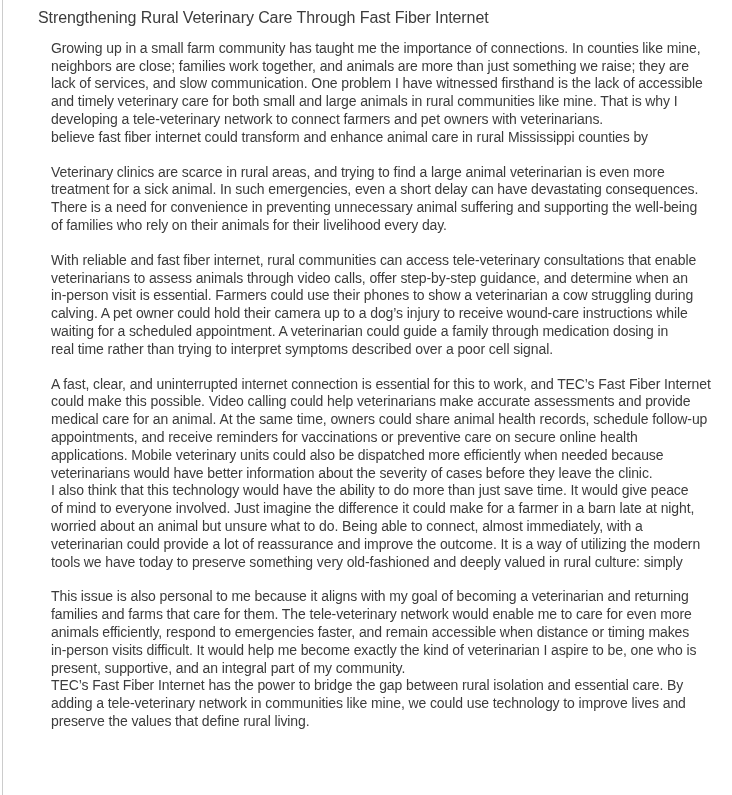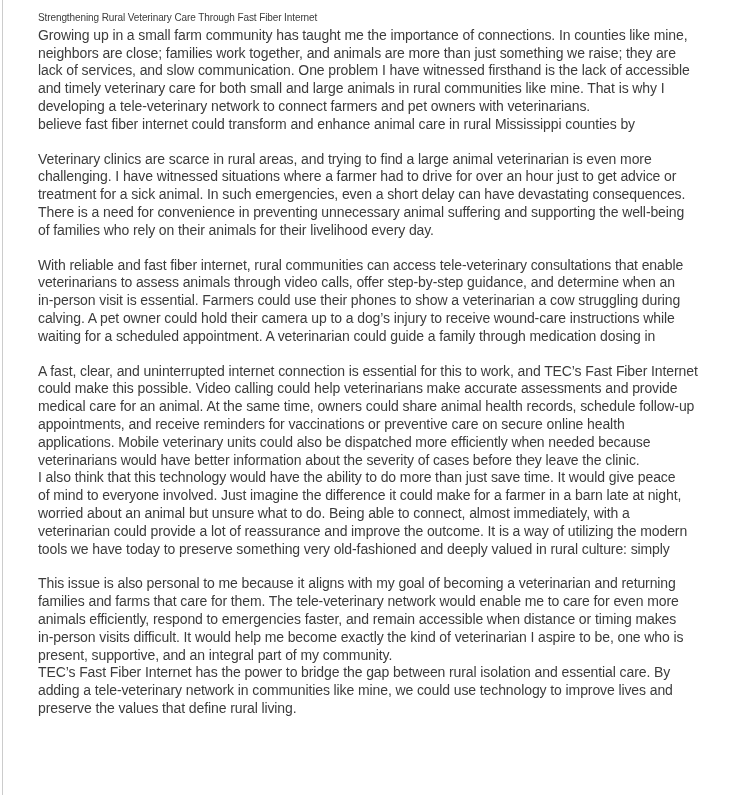--- a/index.html
+++ b/index.html
@@ -25,25 +25,25 @@
     left: 38px;
     top: 9px;
     width: 680px;
     color: #3c3c3c;
     font-size: 14px;
     line-height: 17.8px;
     letter-spacing: -0.1px;
     font-weight: 400;
   }
   .doc-title {
-    font-size: 10px;
+    font-size: 16px;
     line-height: 17.8px;
     font-weight: 400;
   }
-  .para { margin: 0; }
+  .para { margin: 13px; }
   .para:not(:first-child) { margin-top: 17px; }
   .line { white-space: nowrap; }
 </style>
 </head>
 <body style="background: rgb(255, 255, 255);">
 
 <div class="page-edge-left" style="background: rgb(204, 204, 204);"></div>
 
 <div class="doc" style="color: rgb(60, 60, 60);">
   <div class="doc-title">Strengthening Rural Veterinary Care Through Fast Fiber Internet</div>
@@ -51,31 +51,31 @@
       <div class="para">
         <div class="line">Growing up in a small farm community has taught me the importance of connections. In counties like mine,</div>
         <div class="line">neighbors are close; families work together, and animals are more than just something we raise; they are</div>
         <div class="line">lack of services, and slow communication. One problem I have witnessed firsthand is the lack of accessible</div>
         <div class="line">and timely veterinary care for both small and large animals in rural communities like mine. That is why I</div>
         <div class="line">developing a tele-veterinary network to connect farmers and pet owners with veterinarians.</div>
         <div class="line">believe fast fiber internet could transform and enhance animal care in rural Mississippi counties by</div>
       </div>
       <div class="para">
         <div class="line">Veterinary clinics are scarce in rural areas, and trying to find a large animal veterinarian is even more</div>
-        <div class="line">challenging. I have witnessed situations where a farmer had to drive for over an hour just to get advice or</div>
         <div class="line">treatment for a sick animal. In such emergencies, even a short delay can have devastating consequences.</div>
         <div class="line">There is a need for convenience in preventing unnecessary animal suffering and supporting the well-being</div>
         <div class="line">of families who rely on their animals for their livelihood every day.</div>
       </div>
       <div class="para">
         <div class="line">With reliable and fast fiber internet, rural communities can access tele-veterinary consultations that enable</div>
         <div class="line">veterinarians to assess animals through video calls, offer step-by-step guidance, and determine when an</div>
         <div class="line">in-person visit is essential. Farmers could use their phones to show a veterinarian a cow struggling during</div>
         <div class="line">calving. A pet owner could hold their camera up to a dog’s injury to receive wound-care instructions while</div>
         <div class="line">waiting for a scheduled appointment. A veterinarian could guide a family through medication dosing in</div>
+        <div class="line">real time rather than trying to interpret symptoms described over a poor cell signal.</div>
       </div>
       <div class="para">
         <div class="line">A fast, clear, and uninterrupted internet connection is essential for this to work, and TEC’s Fast Fiber Internet</div>
         <div class="line">could make this possible. Video calling could help veterinarians make accurate assessments and provide</div>
         <div class="line">medical care for an animal. At the same time, owners could share animal health records, schedule follow-up</div>
         <div class="line">appointments, and receive reminders for vaccinations or preventive care on secure online health</div>
         <div class="line">applications. Mobile veterinary units could also be dispatched more efficiently when needed because</div>
         <div class="line">veterinarians would have better information about the severity of cases before they leave the clinic.</div>
         <div class="line">I also think that this technology would have the ability to do more than just save time. It would give peace</div>
         <div class="line">of mind to everyone involved. Just imagine the difference it could make for a farmer in a barn late at night,</div>

